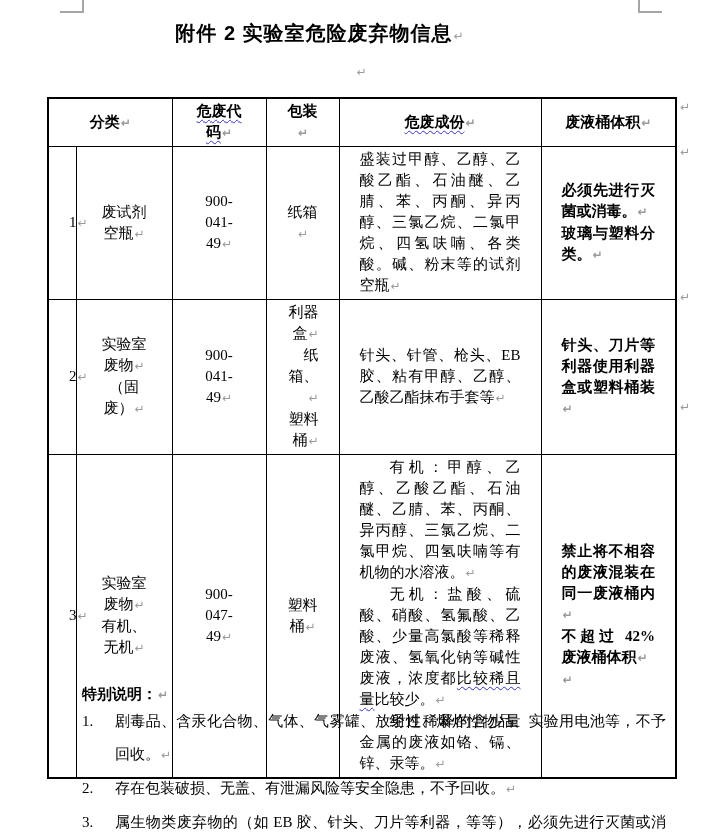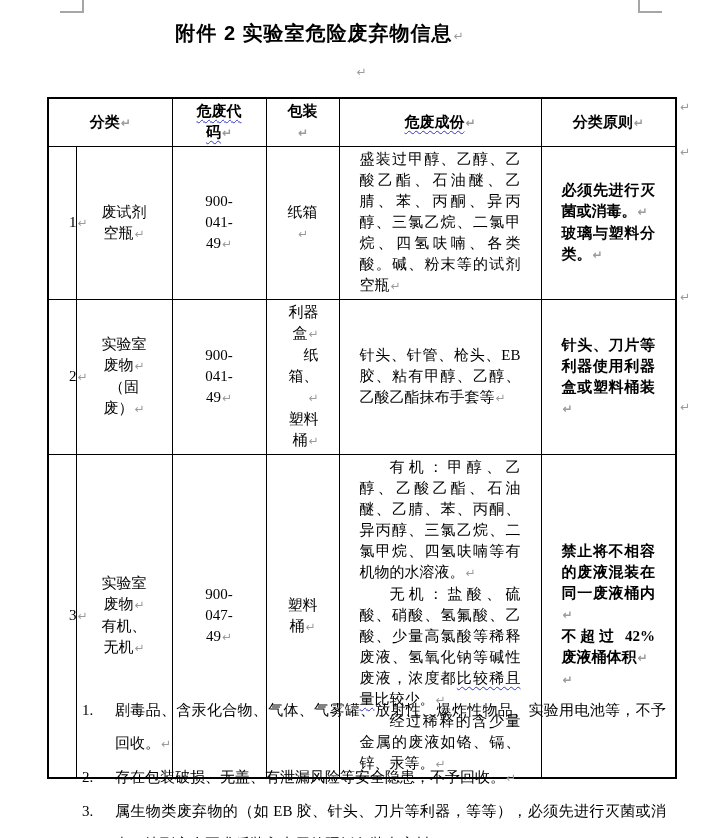--- a/index.html
+++ b/index.html
@@ -113,21 +113,21 @@
       <col style="width:202px">
       <col style="width:135px">
   </colgroup>
 
   <tbody>
       <tr class="h-head">
     <td class="hdr" colspan="2"><span>分类</span><span class="pm">↵</span></td>
     <td class="hdr"><span class="wavy">危废代码</span><span class="pm">↵</span></td>
     <td class="hdr"><span>包装</span><span class="pm">↵</span></td>
     <td class="hdr"><span class="wavy">危废成份</span><span class="pm">↵</span></td>
-    <td class="hdr"><span>分类原则</span><span class="pm">↵</span></td>
+    <td class="hdr"><span>废液桶体积</span><span class="pm">↵</span></td>
   </tr>
 
   <tr class="h-r1">
     <td class="c-center"><span>1</span><span class="pm">↵</span></td>
     <td class="c-center"><span>废试剂空瓶</span><span class="pm">↵</span></td>
     <td class="c-center"><span>900-041-49</span><span class="pm">↵</span></td>
     <td class="c-center"><span>纸箱</span><span class="pm">↵</span></td>
     <td class="c-comp">
       <div><span>盛装过甲醇、乙醇、乙酸乙酯、石油醚、乙腈、苯、丙酮、异丙醇、三氯乙烷、二氯甲烷、四氢呋喃、各类酸。碱、粉末等的试剂空瓶</span><span class="pm">↵</span></div>
     </td>
@@ -173,20 +173,21 @@
     <td class="c-princ">
       <div><span>禁止将不相容的废液混装在同一废液桶内</span><span class="pm">↵</span></div>
       <div><span>不超过 42%废液桶体积</span><span class="pm">↵</span></div>
       <div><span class="pm">↵</span></div>
     </td>
   </tr>
 </tbody>
   </table>
 
 <div class="notes">
+  <div class="notes-heading"><span>特别说明：</span><span class="pm">↵</span></div>
   <div class="note-item">
     <span class="note-num">1.</span><span>剧毒品、含汞化合物、气体、气雾罐、放射性、爆炸性物品、实验用电池等，不予回收。</span><span class="pm">↵</span>
   </div>
   <div class="note-item">
     <span class="note-num">2.</span><span>存在包装破损、无盖、有泄漏风险等安全隐患，不予回收。</span><span class="pm">↵</span>
   </div>
   <div class="note-item">
     <span class="note-num">3.</span><span>属生物类废弃物的（如 EB 胶、针头、刀片等利器，等等），必须先进行灭菌或消毒，达到安全要求后装入专用的硬纸包装中密封。</span>
   </div>
 </div>

